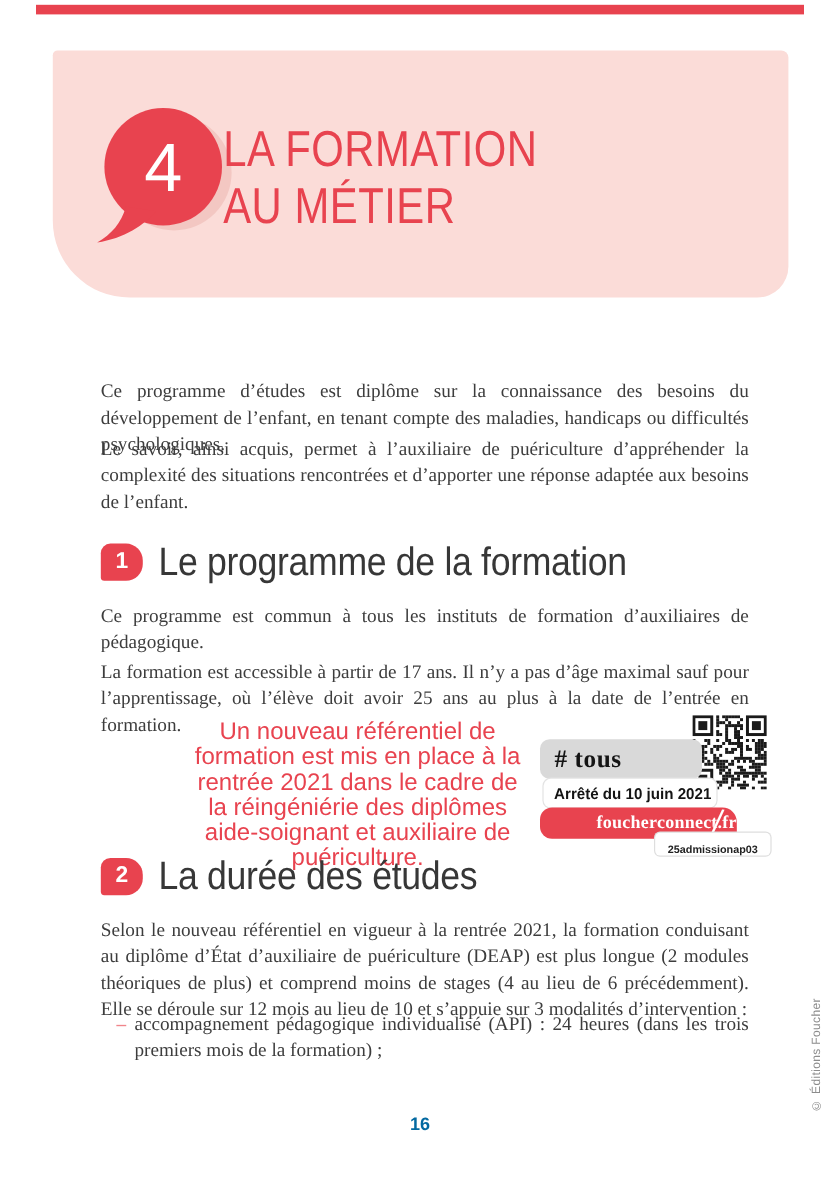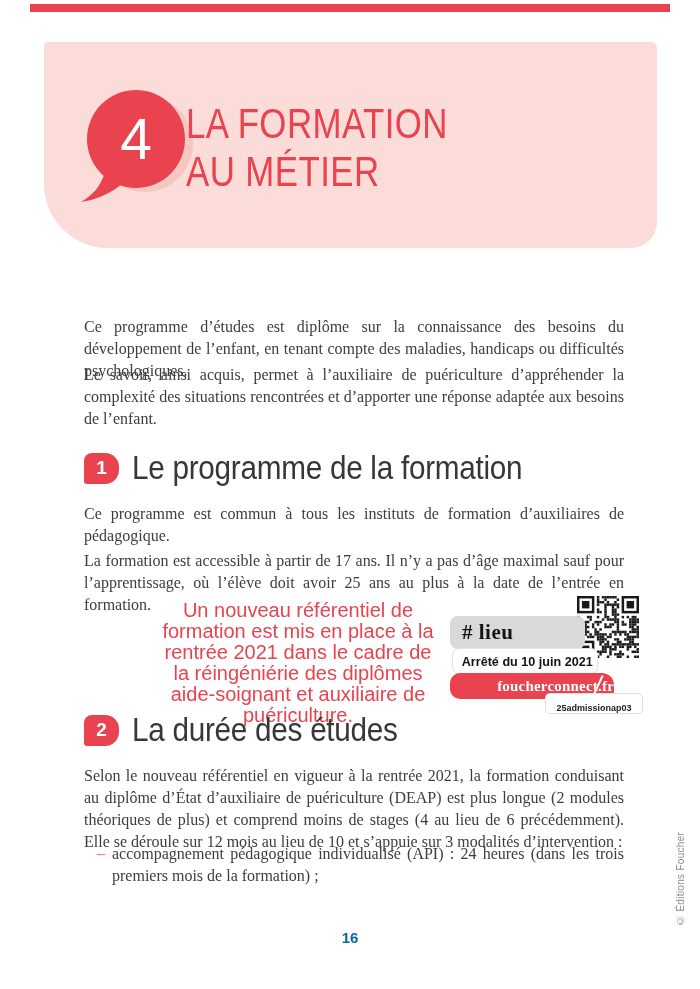--- a/index.html
+++ b/index.html
@@ -353,21 +353,21 @@
             <rect x="44.64" y="57.04" width="2.48" height="2.48" fill="#1a1a1a"></rect>
             <rect x="19.84" y="59.519999999999996" width="2.48" height="2.48" fill="#1a1a1a"></rect>
             <rect x="29.759999999999998" y="59.519999999999996" width="2.48" height="2.48" fill="#1a1a1a"></rect>
             <rect x="39.68" y="59.519999999999996" width="2.48" height="2.48" fill="#1a1a1a"></rect>
             <rect x="42.16" y="59.519999999999996" width="2.48" height="2.48" fill="#1a1a1a"></rect>
             <rect x="49.6" y="59.519999999999996" width="2.48" height="2.48" fill="#1a1a1a"></rect>
             <rect x="57.04" y="59.519999999999996" width="2.48" height="2.48" fill="#1a1a1a"></rect>
             <rect x="59.519999999999996" y="59.519999999999996" width="2.48" height="2.48" fill="#1a1a1a"></rect>
           </svg></div>
       <div class="tag-box">
-        <span># lieu</span>
+        <span># tous</span>
       </div>
       <div class="sub-box">
         <span>Arrêté du 10 juin 2021</span>
       </div>
       <div class="site-box">
         <span class="site">foucherconnect.fr</span>
         <span class="slash">/</span>
       </div>
       <div class="code-box">
         <span>25admissionap03</span>

